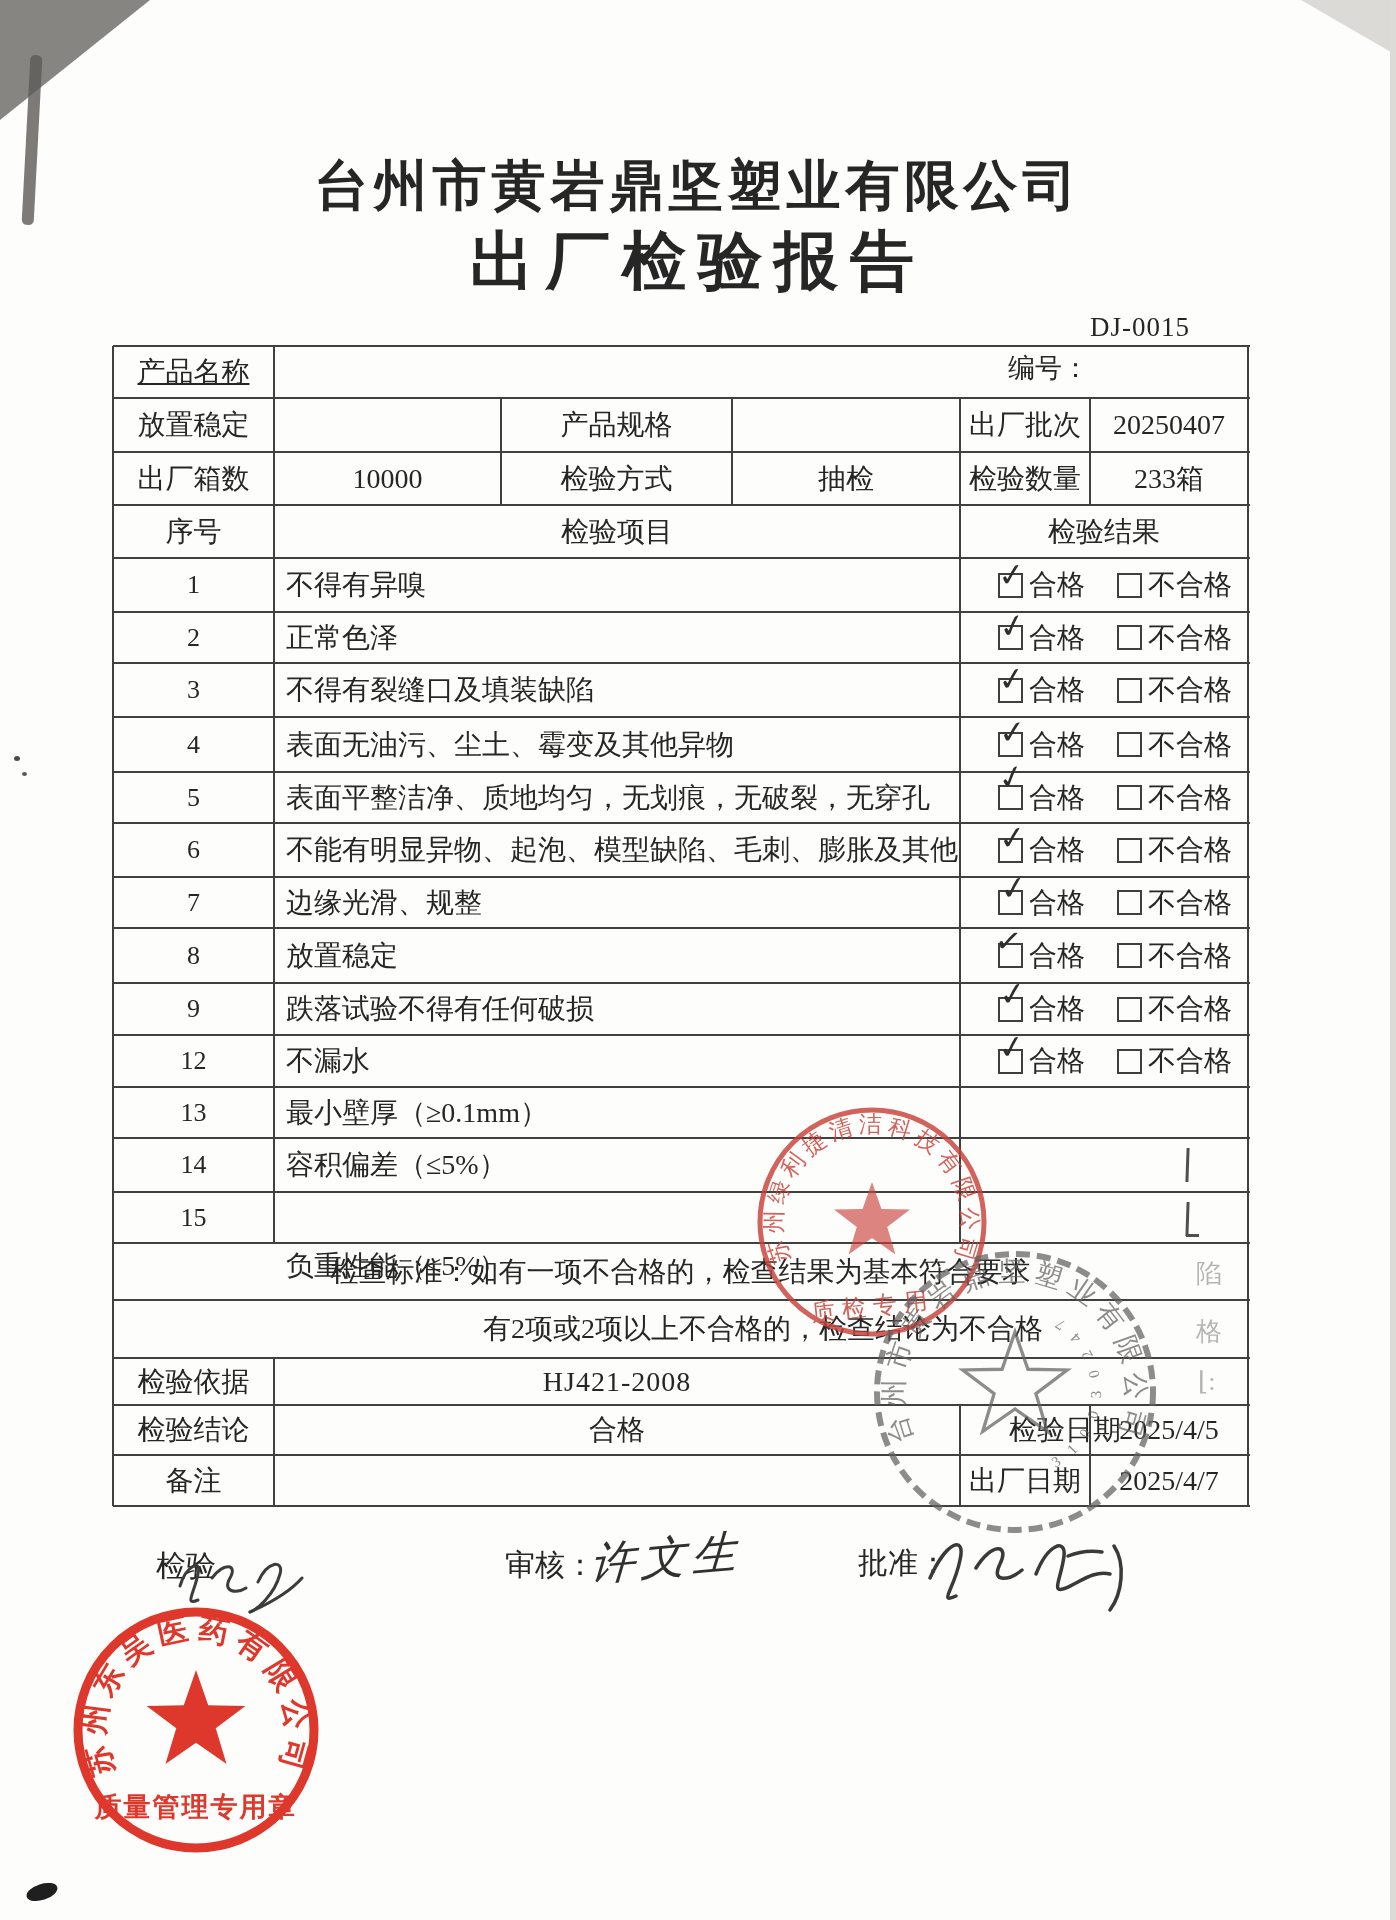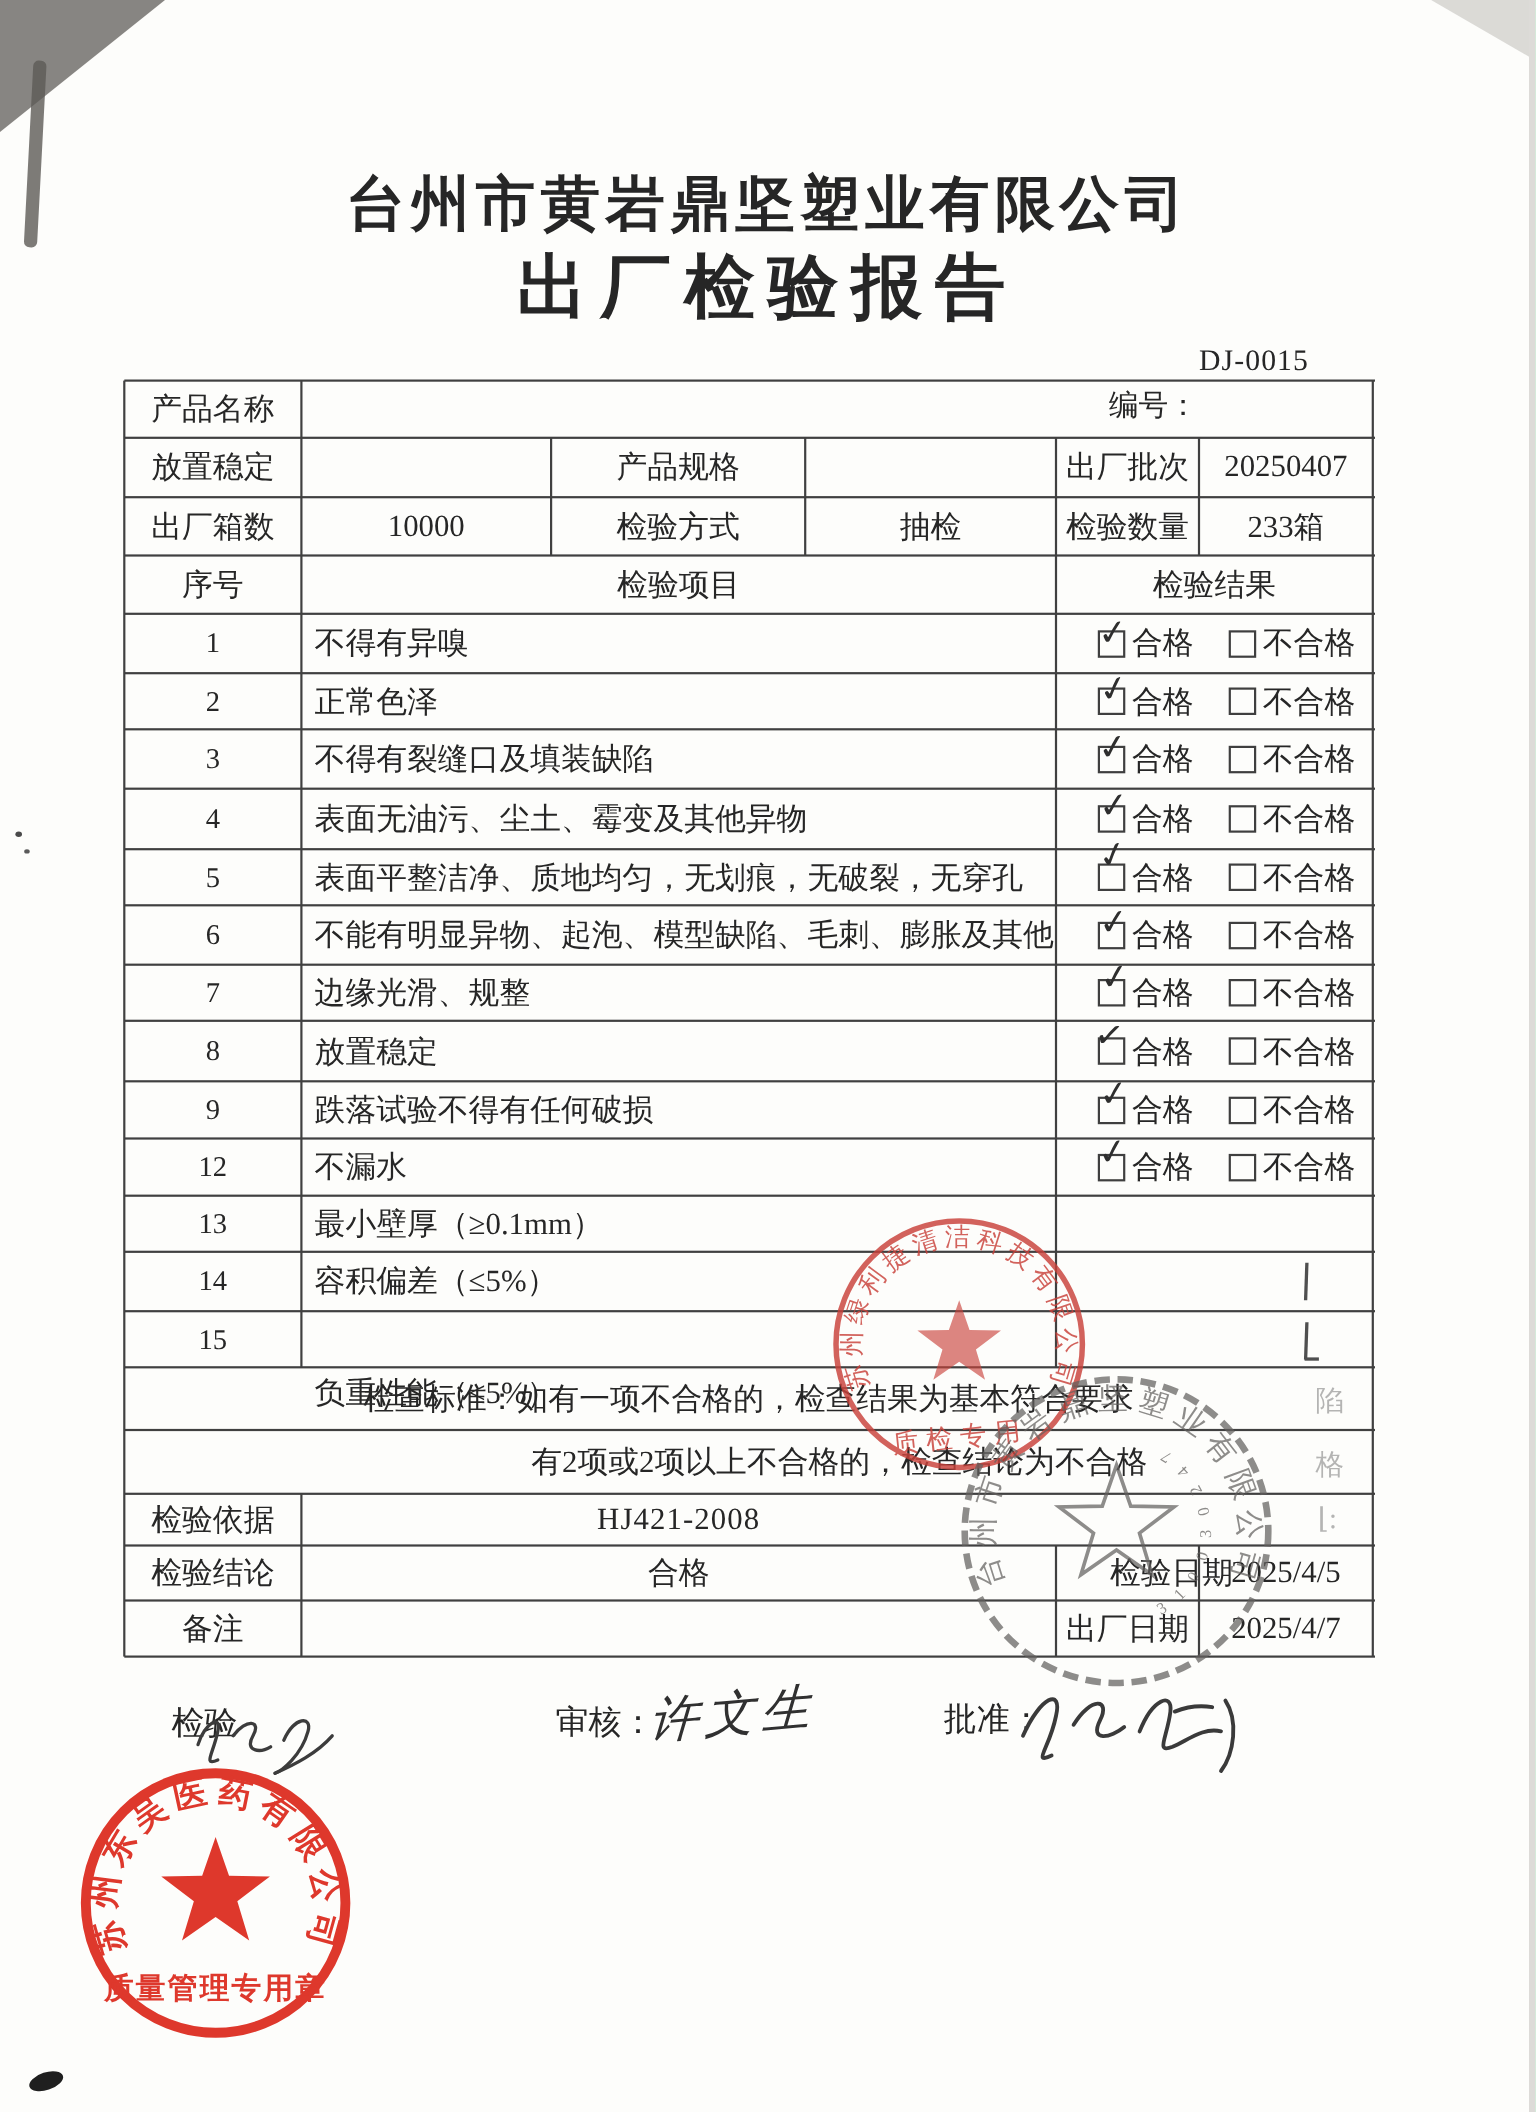--- a/index.html
+++ b/index.html
@@ -198,21 +198,21 @@
       <div class="cell left" style="left: 286px; top: 1087px; width: 672px; height: 51px; overflow: hidden;">最小壁厚（≥0.1mm）</div>
       <div class="cell num" style="left: 113px; top: 1138px; width: 161px; height: 54px;">14</div>
       <div class="cell left" style="left: 286px; top: 1138px; width: 672px; height: 54px; overflow: hidden;">容积偏差（≤5%）</div>
       <div class="bar" style="left: 1186px; top: 1148px; height: 34px; transform: rotate(2deg);"></div>
       <div class="cell num" style="left: 113px; top: 1192px; width: 161px; height: 51px;">15</div>
       <div class="cell left" style="left: 286px; top: 1192px; width: 672px; height: 51px; overflow: hidden; margin-top: 48px;">负重性能（≤5%）</div>
       <div class="bar" style="left: 1186px; top: 1202px; height: 34px; transform: rotate(2deg);"></div>
       <div class="foot" style="left: 1186px; top: 1234px; width: 13px;"></div>
     </div>
 
-  <div class="cell" style="left:113px;top:346px;width:161px;height:52px;">产品名称</div>
+  <div class="cell" style="left:113px;top:346px;width:161px;height:52px;text-decoration:underline;">产品名称</div>
 
   <div class="cell" style="left:113px;top:398px;width:161px;height:54px;">放置稳定</div>
   <div class="cell" style="left:501px;top:398px;width:231px;height:54px;">产品规格</div>
   <div class="cell" style="left:732px;top:398px;width:228px;height:54px;"></div>
   <div class="cell" style="left:960px;top:398px;width:130px;height:54px;">出厂批次</div>
   <div class="cell" style="left:1090px;top:398px;width:158px;height:54px;">20250407</div>
 
   <div class="cell" style="left:113px;top:452px;width:161px;height:53px;">出厂箱数</div>
   <div class="cell" style="left:274px;top:452px;width:227px;height:53px;">10000</div>
   <div class="cell" style="left:501px;top:452px;width:231px;height:53px;">检验方式</div>

